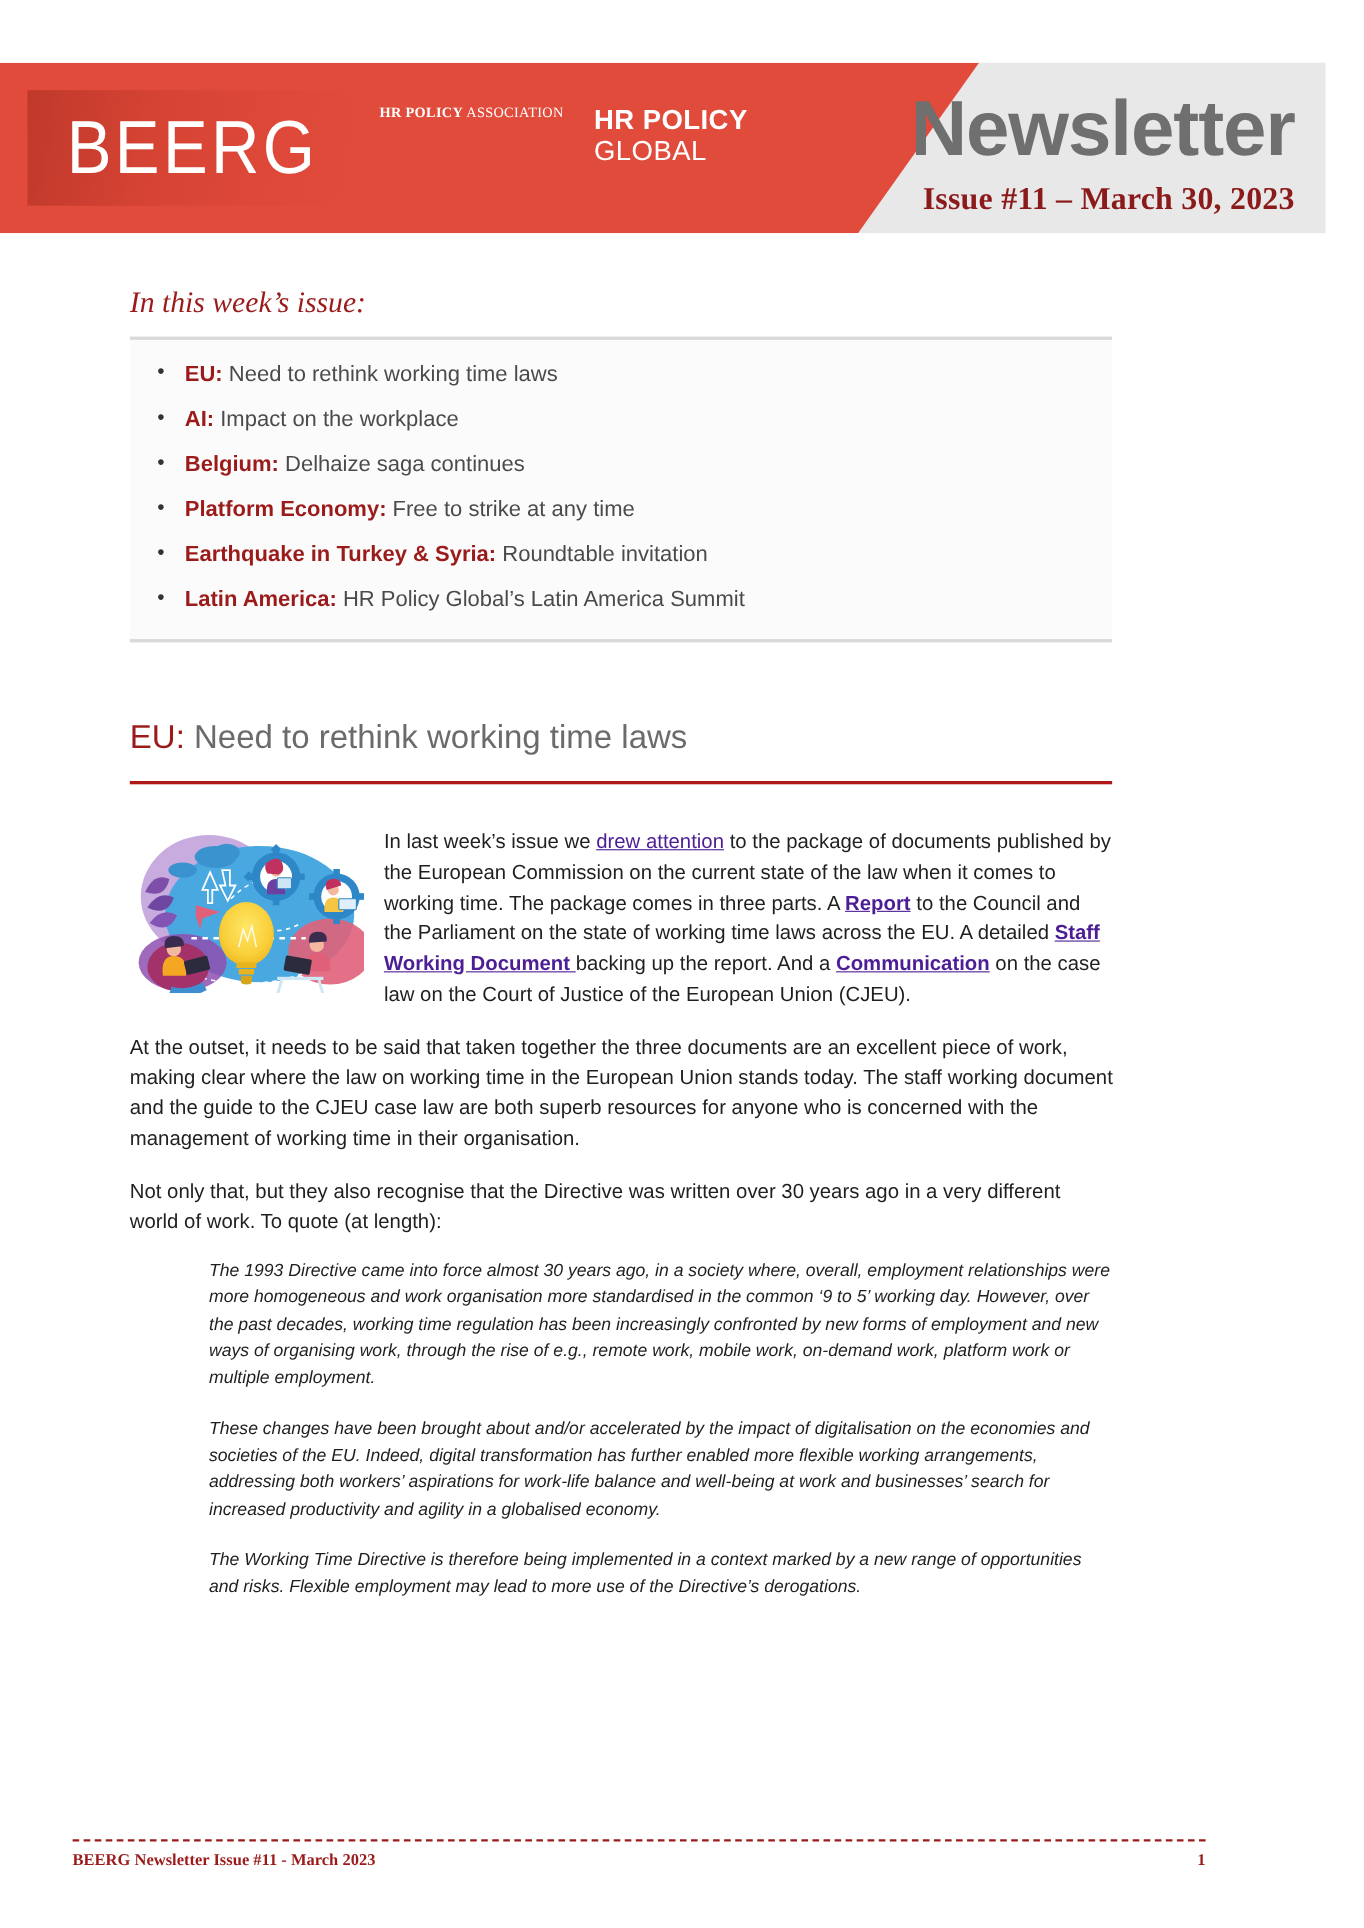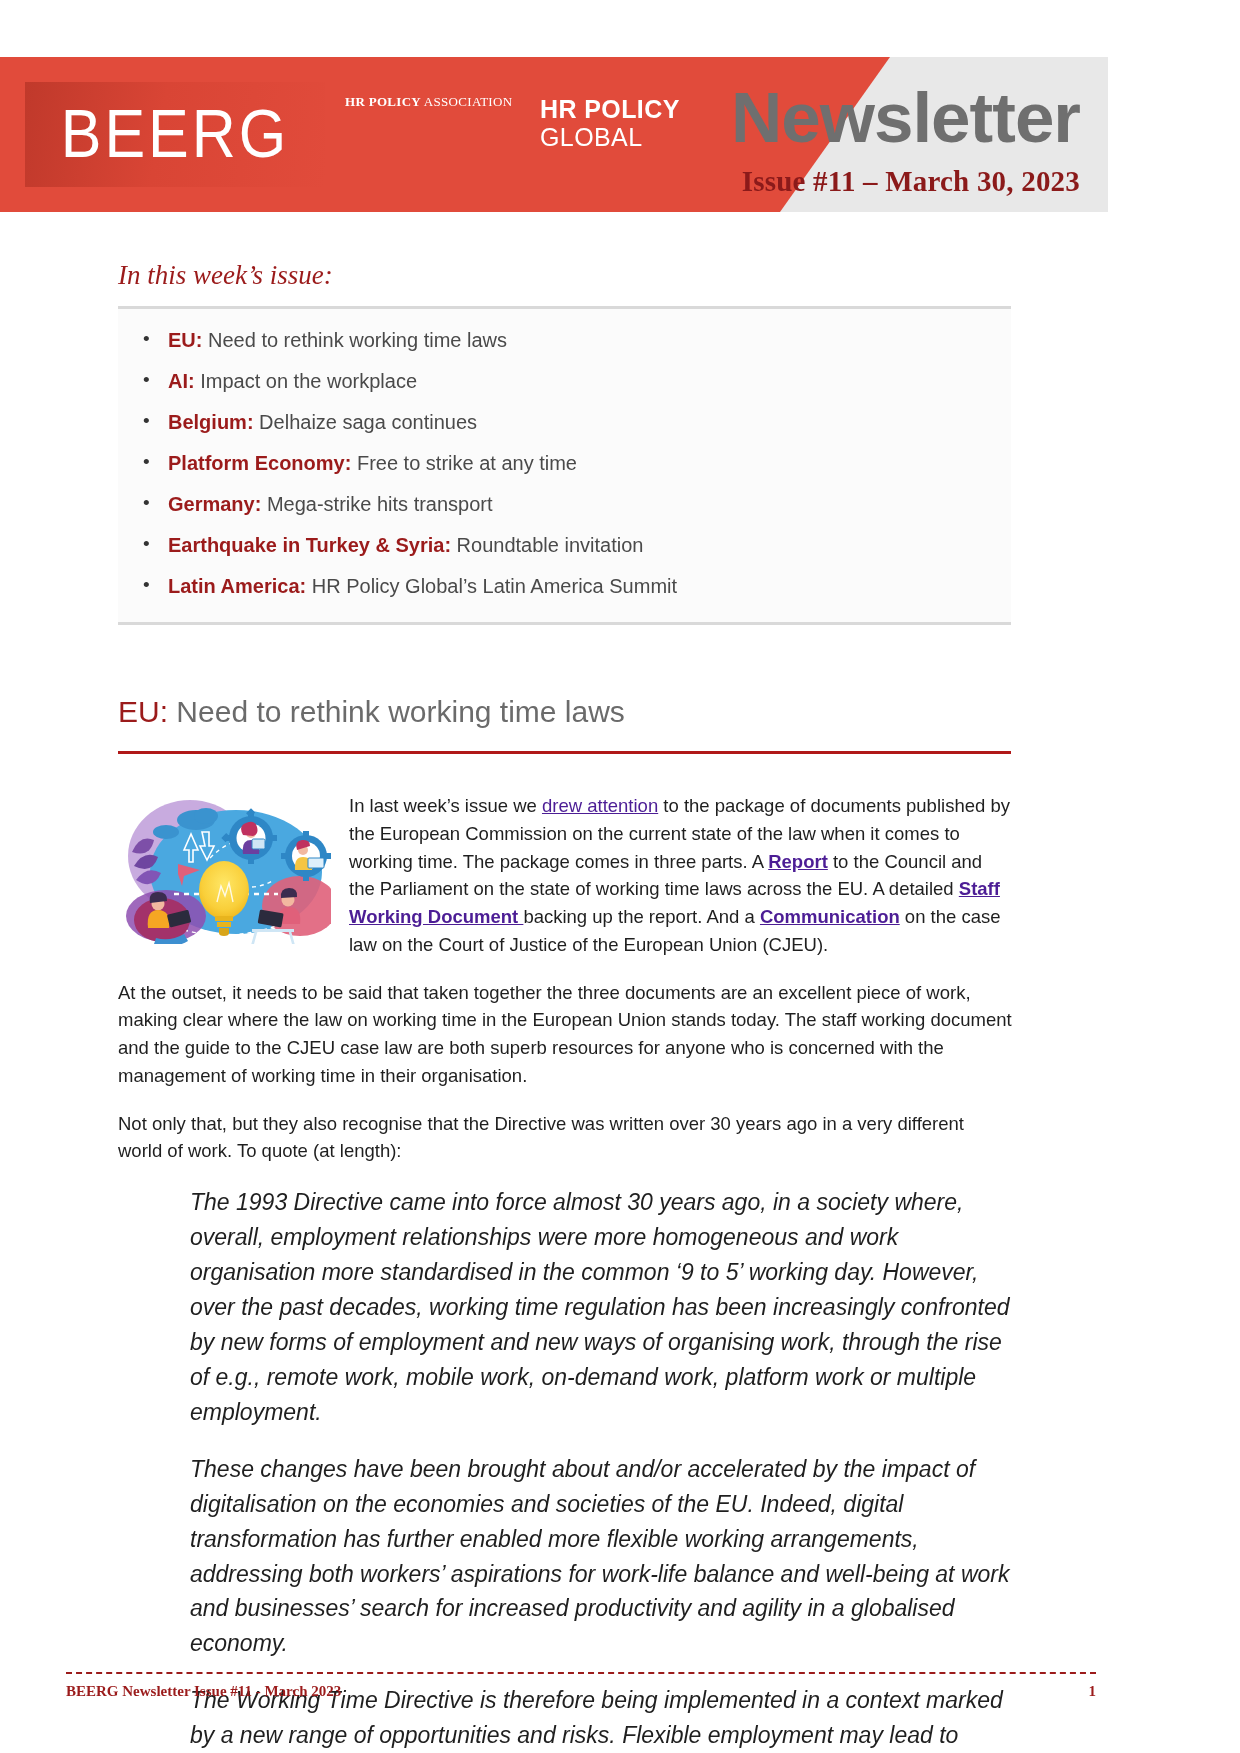--- a/index.html
+++ b/index.html
@@ -12,21 +12,21 @@
     color: #262626;
     position: relative;
     overflow: hidden;
   }
 
   
   .header {
     position: absolute;
     top: 57px;
     left: 0;
-    width: 1108px;
+    width: 1205px;
     height: 155px;
     background: #e8e8e8;
     overflow: hidden;
   }
   .header-red {
     position: absolute;
     top: 0; left: 0;
     width: 890px;
     height: 155px;
     background: #e14b3b;
@@ -206,21 +206,21 @@
 
   a.doclink {
     color: #4c1d95;
     text-decoration: underline;
   }
   a.doclink.bold { font-weight: 700; }
 
   .quote {
     margin: 0 0 0 0;
     padding: 0 228px 0 190px;
-    font-size: 23px;
+    font-size: 16px;
     line-height: 1.52;
     font-style: italic;
     color: #1f1f1f;
     font-family: "Liberation Sans", sans-serif;
   }
   .quote p { margin: 0 0 22px 0; }
 
   
   .footer {
     position: absolute;
@@ -270,21 +270,20 @@
 <div class="content">
 
   <div class="toc-title">In this week’s issue:</div>
 
   <div class="toc-box">
     <ul class="toc-list">
       <li><span class="lbl">EU:</span><span> Need to rethink working time laws</span></li>
       <li><span class="lbl">AI:</span><span> Impact on the workplace</span></li>
       <li><span class="lbl">Belgium:</span><span> Delhaize saga continues</span></li>
       <li><span class="lbl">Platform Economy:</span><span> Free to strike at any time</span></li>
-      <li><span class="lbl">Germany:</span><span> Mega-strike hits transport</span></li>
       <li><span class="lbl">Earthquake in Turkey &amp; Syria:</span><span> Roundtable invitation</span></li>
       <li><span class="lbl">Latin America:</span><span> HR Policy Global’s Latin America Summit</span></li>
     </ul>
   </div>
 
   <h2 class="article-head"><span class="region">EU:</span><span> Need to rethink working time laws</span></h2>
   <div class="article-rule"></div>
 
   <div class="article-body">
 

